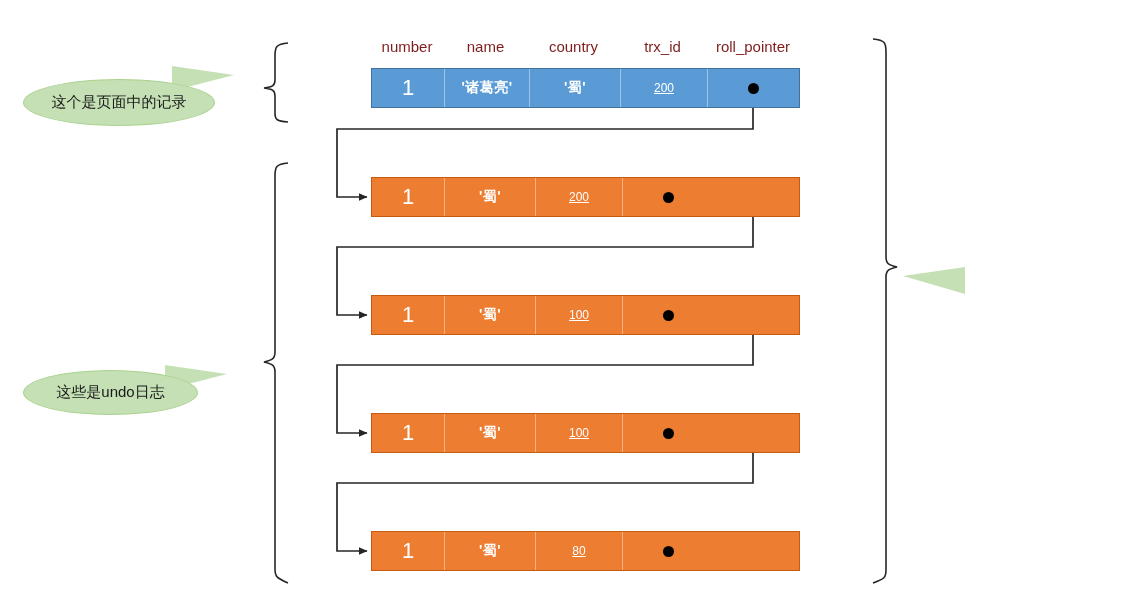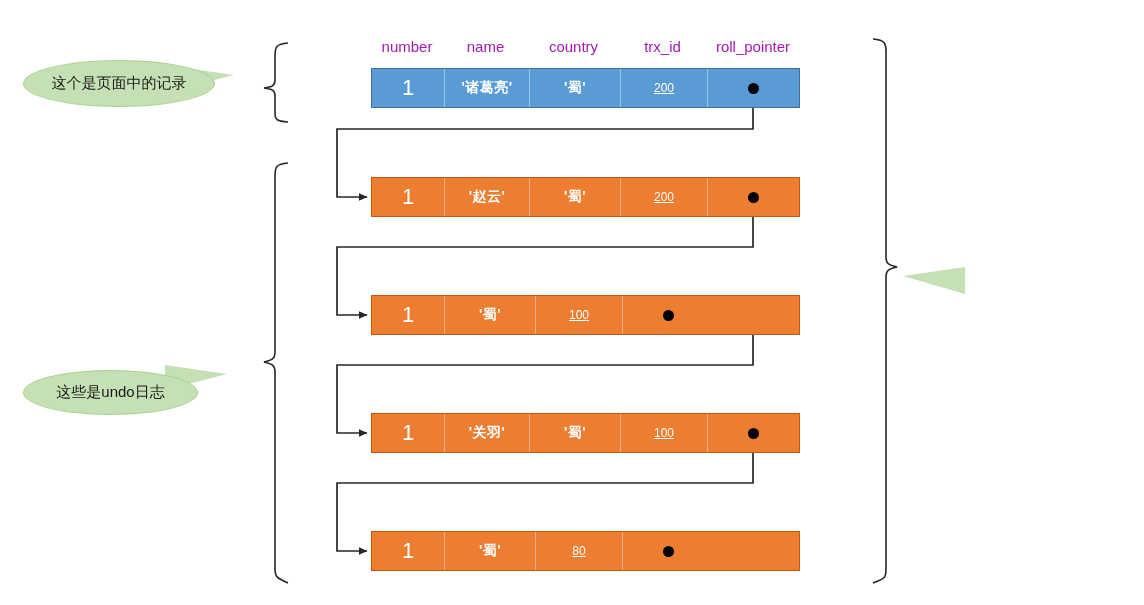--- a/index.html
+++ b/index.html
@@ -36,21 +36,21 @@
   .col-headers {
     position: absolute;
     left: 371px;
     top: 36px;
     width: 429px;
     height: 22px;
     display: flex;
   }
   .col-header {
     font-size: 15px;
-    color: #a21caf;
+    color: #7f1d1d;
     text-align: center;
     line-height: 22px;
     white-space: nowrap;
   }
 
   
   .record-row {
     position: absolute;
     left: 371px;
     width: 429px;
@@ -170,58 +170,56 @@
     <div class="cell c-name" style="width:85px">'诸葛亮'</div>
     <div class="cell c-country" style="width:91px">'蜀'</div>
     <div class="cell c-trx" style="width:87px">200</div>
     <div class="cell c-ptr" style="width:92px">
       <span class="ptr-dot"></span>
     </div>
   </div>
 
   <div class="record-row orange" style="top:177px">
     <div class="cell c-number" style="width:72px">1</div>
-    <div class="cell c-name" style="width:85px">'赵云'</div>
     <div class="cell c-country" style="width:91px">'蜀'</div>
     <div class="cell c-trx" style="width:87px">200</div>
     <div class="cell c-ptr" style="width:92px">
       <span class="ptr-dot"></span>
     </div>
   </div>
 
   <div class="record-row orange" style="top:295px">
     <div class="cell c-number" style="width:72px">1</div>
     <div class="cell c-country" style="width:91px">'蜀'</div>
     <div class="cell c-trx" style="width:87px">100</div>
     <div class="cell c-ptr" style="width:92px">
       <span class="ptr-dot"></span>
     </div>
   </div>
 
   <div class="record-row orange" style="top:413px">
     <div class="cell c-number" style="width:72px">1</div>
-    <div class="cell c-name" style="width:85px">'关羽'</div>
     <div class="cell c-country" style="width:91px">'蜀'</div>
     <div class="cell c-trx" style="width:87px">100</div>
     <div class="cell c-ptr" style="width:92px">
       <span class="ptr-dot"></span>
     </div>
   </div>
 
   <div class="record-row orange" style="top:531px">
     <div class="cell c-number" style="width:72px">1</div>
     <div class="cell c-country" style="width:91px">'蜀'</div>
     <div class="cell c-trx" style="width:87px">80</div>
     <div class="cell c-ptr" style="width:92px">
       <span class="ptr-dot"></span>
     </div>
   </div>
 
   <div class="callout-tail tail-right" style="left:172px; top:66px;"></div>
-  <div class="callout" style="left:23px; top:60px; width:192px; height:47px;">
+  <div class="callout" style="left:23px; top:79px; width:192px; height:47px;">
     <span>这个是页面中的记录</span>
   </div>
 
   <div class="callout-tail tail-right" style="left:165px; top:365px;"></div>
   <div class="callout" style="left:23px; top:370px; width:175px; height:45px;">
     <span>这些是undo日志</span>
   </div>
 
   <div class="callout-tail tail-left" style="left:903px; top:267px;"></div>
 

